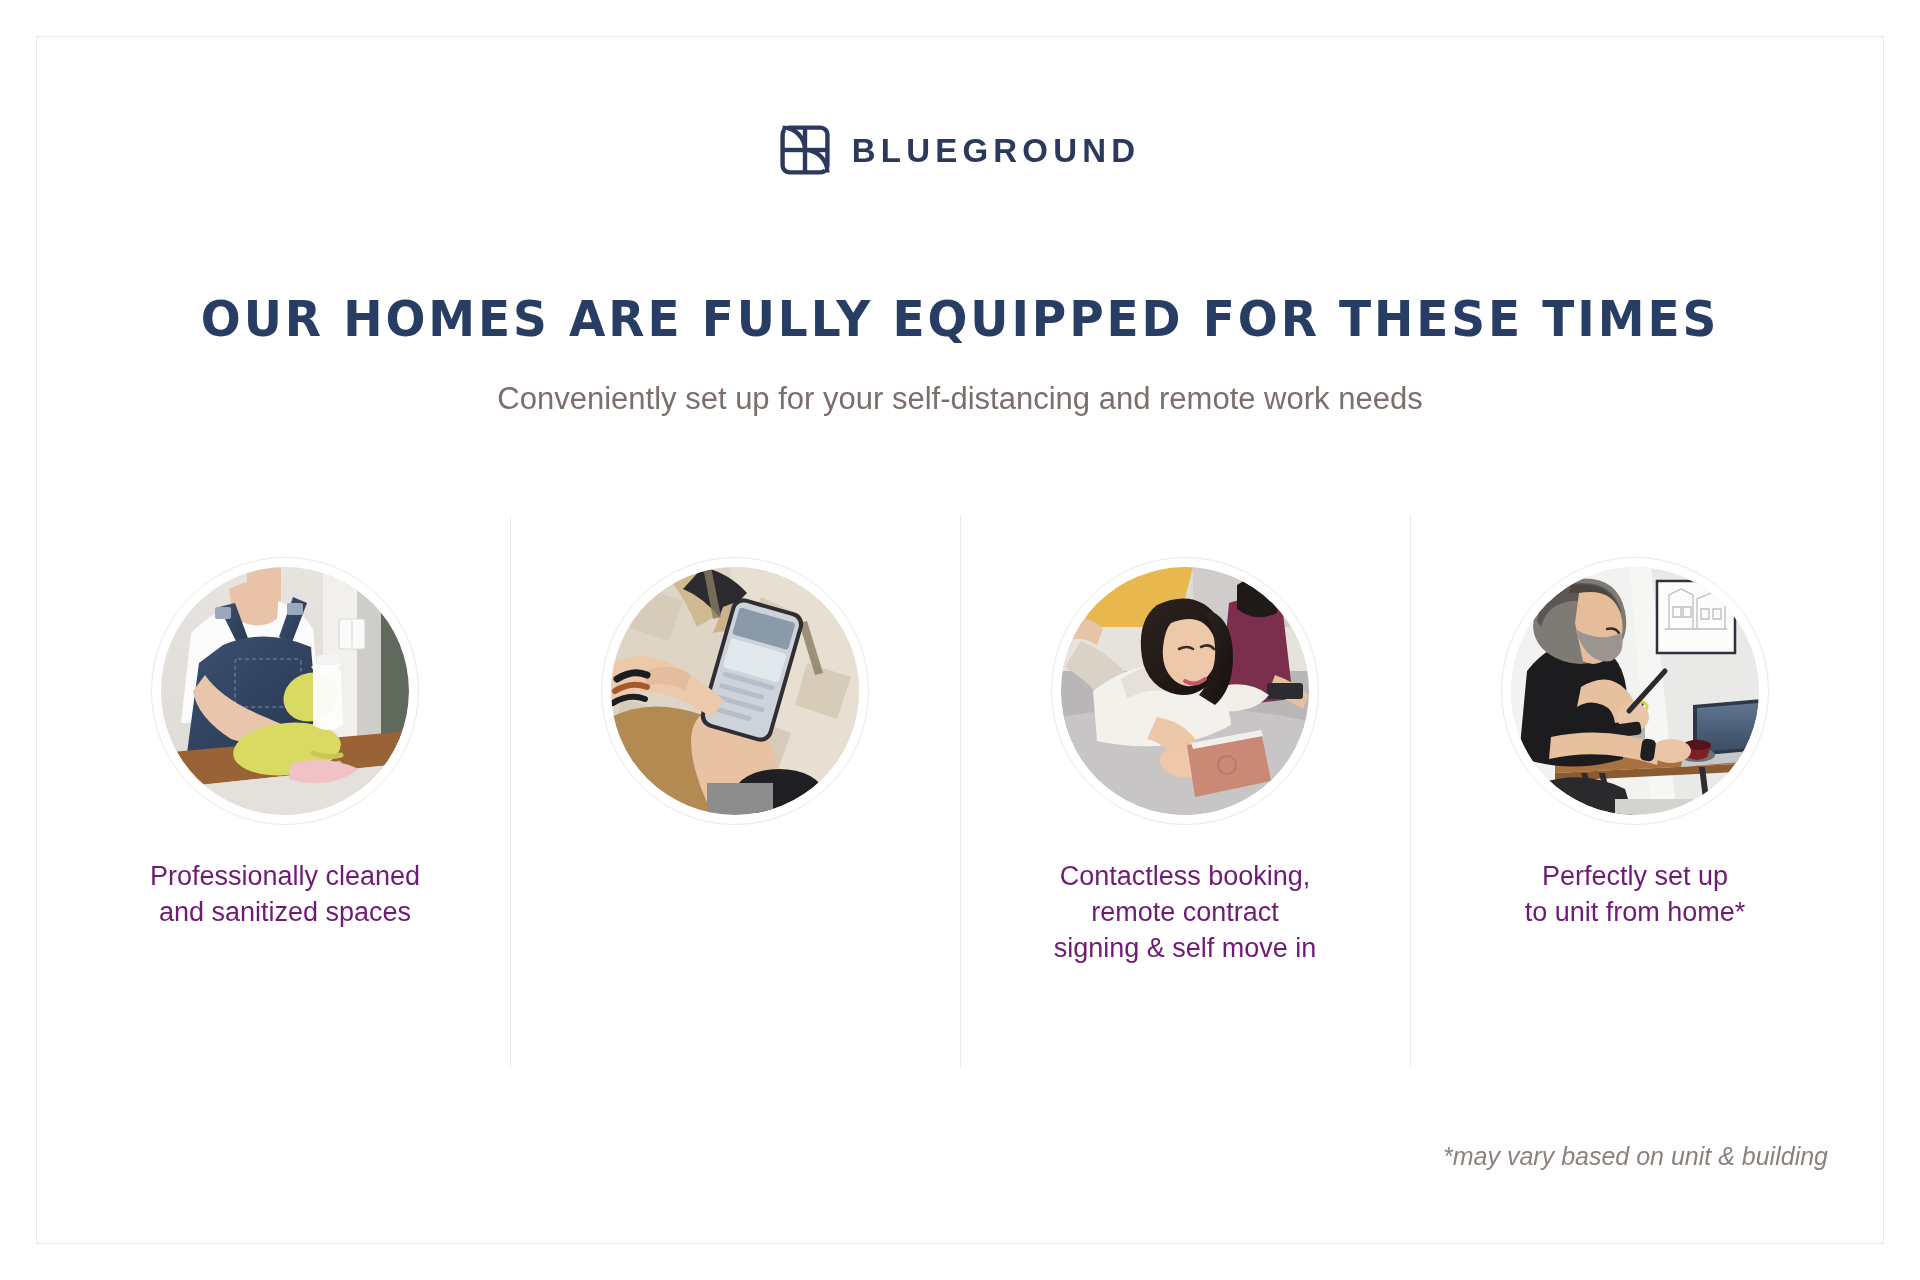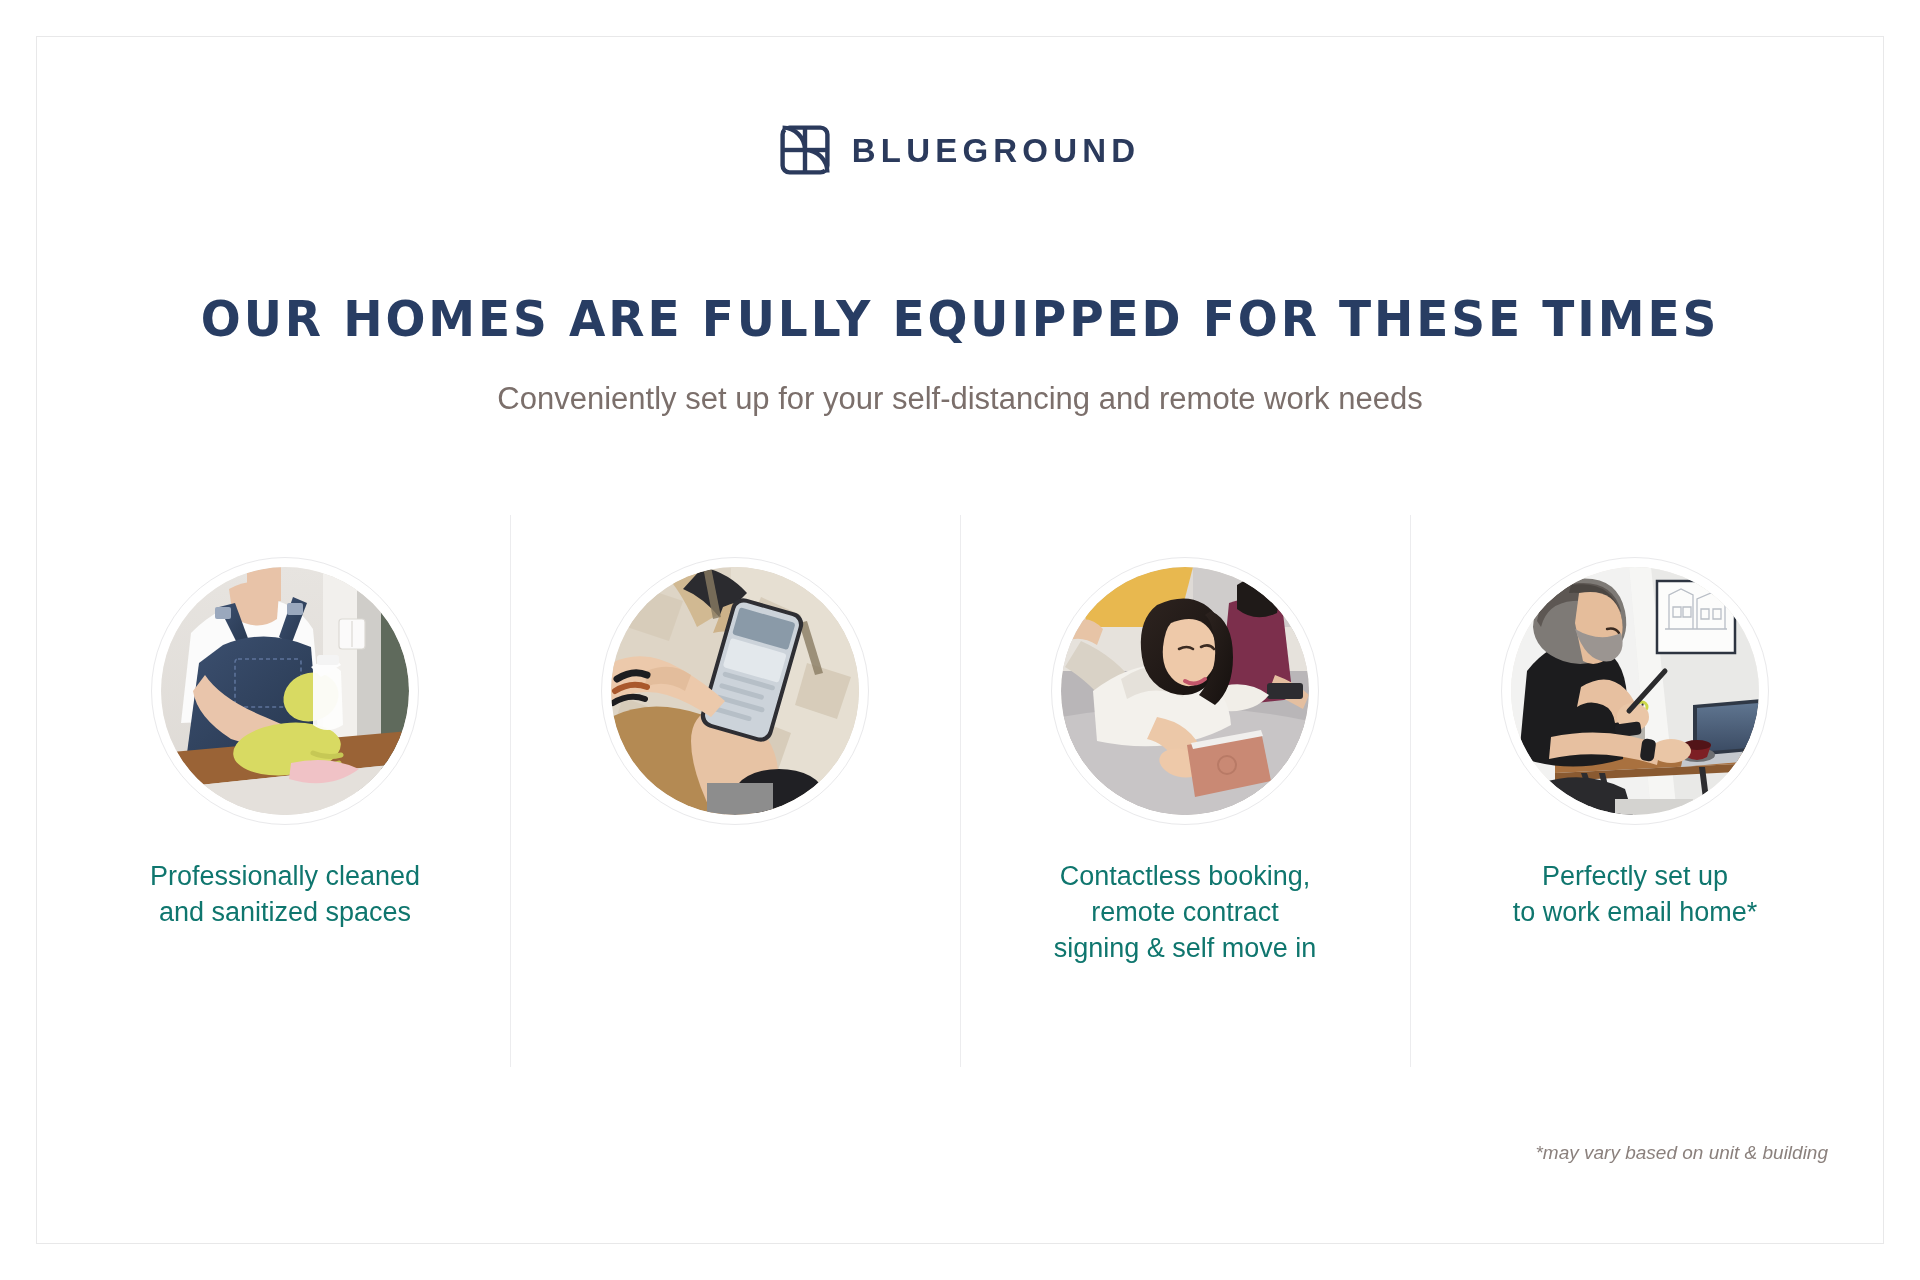--- a/index.html
+++ b/index.html
@@ -136,33 +136,33 @@
     overflow: hidden;
     position: relative;
     background: #efece8;
   }
   .photo svg { display: block; width: 248px; height: 248px; }
   .caption {
     margin-top: 34px;
     text-align: center;
     font-family: "Liberation Sans", sans-serif;
     font-size: 27px;
-    color: #0f766e;
+    color: #701a75;
     line-height: 1.33;
     white-space: pre-line;
   }
 
   
   .footnote {
     position: absolute;
     top: 1142px;
     right: 92px;
     font-family: "Liberation Sans", sans-serif;
     font-style: italic;
-    font-size: 19px;
+    font-size: 25px;
     color: #8b817d;
     white-space: nowrap;
   }
 </style>
 </head>
 <body>
 
 <div class="page">
 
   <div class="page-frame"></div>
@@ -422,20 +422,20 @@
               <ellipse cx="160" cy="184" rx="20" ry="12" fill="#eac6a6"></ellipse>
               <rect x="130" y="172" width="14" height="22" rx="5" transform="rotate(8 137 183)" fill="#1f1f22"></rect>
 
               <path d="M30 216 q44 -14 84 6 l8 26 L24 248 Z" fill="#2a2a2d"></path>
               <rect x="104" y="232" width="78" height="16" fill="#d4d3d0"></rect>
             </g>
           </svg>
         </div>
       </div>
       <div class="caption">Perfectly set up
-to work email home*</div>
+to unit from home*</div>
     </div>
 
   </div>
 
   <div class="footnote">*may vary based on unit &amp; building</div>
 
 </div>
 
 </body></html>

